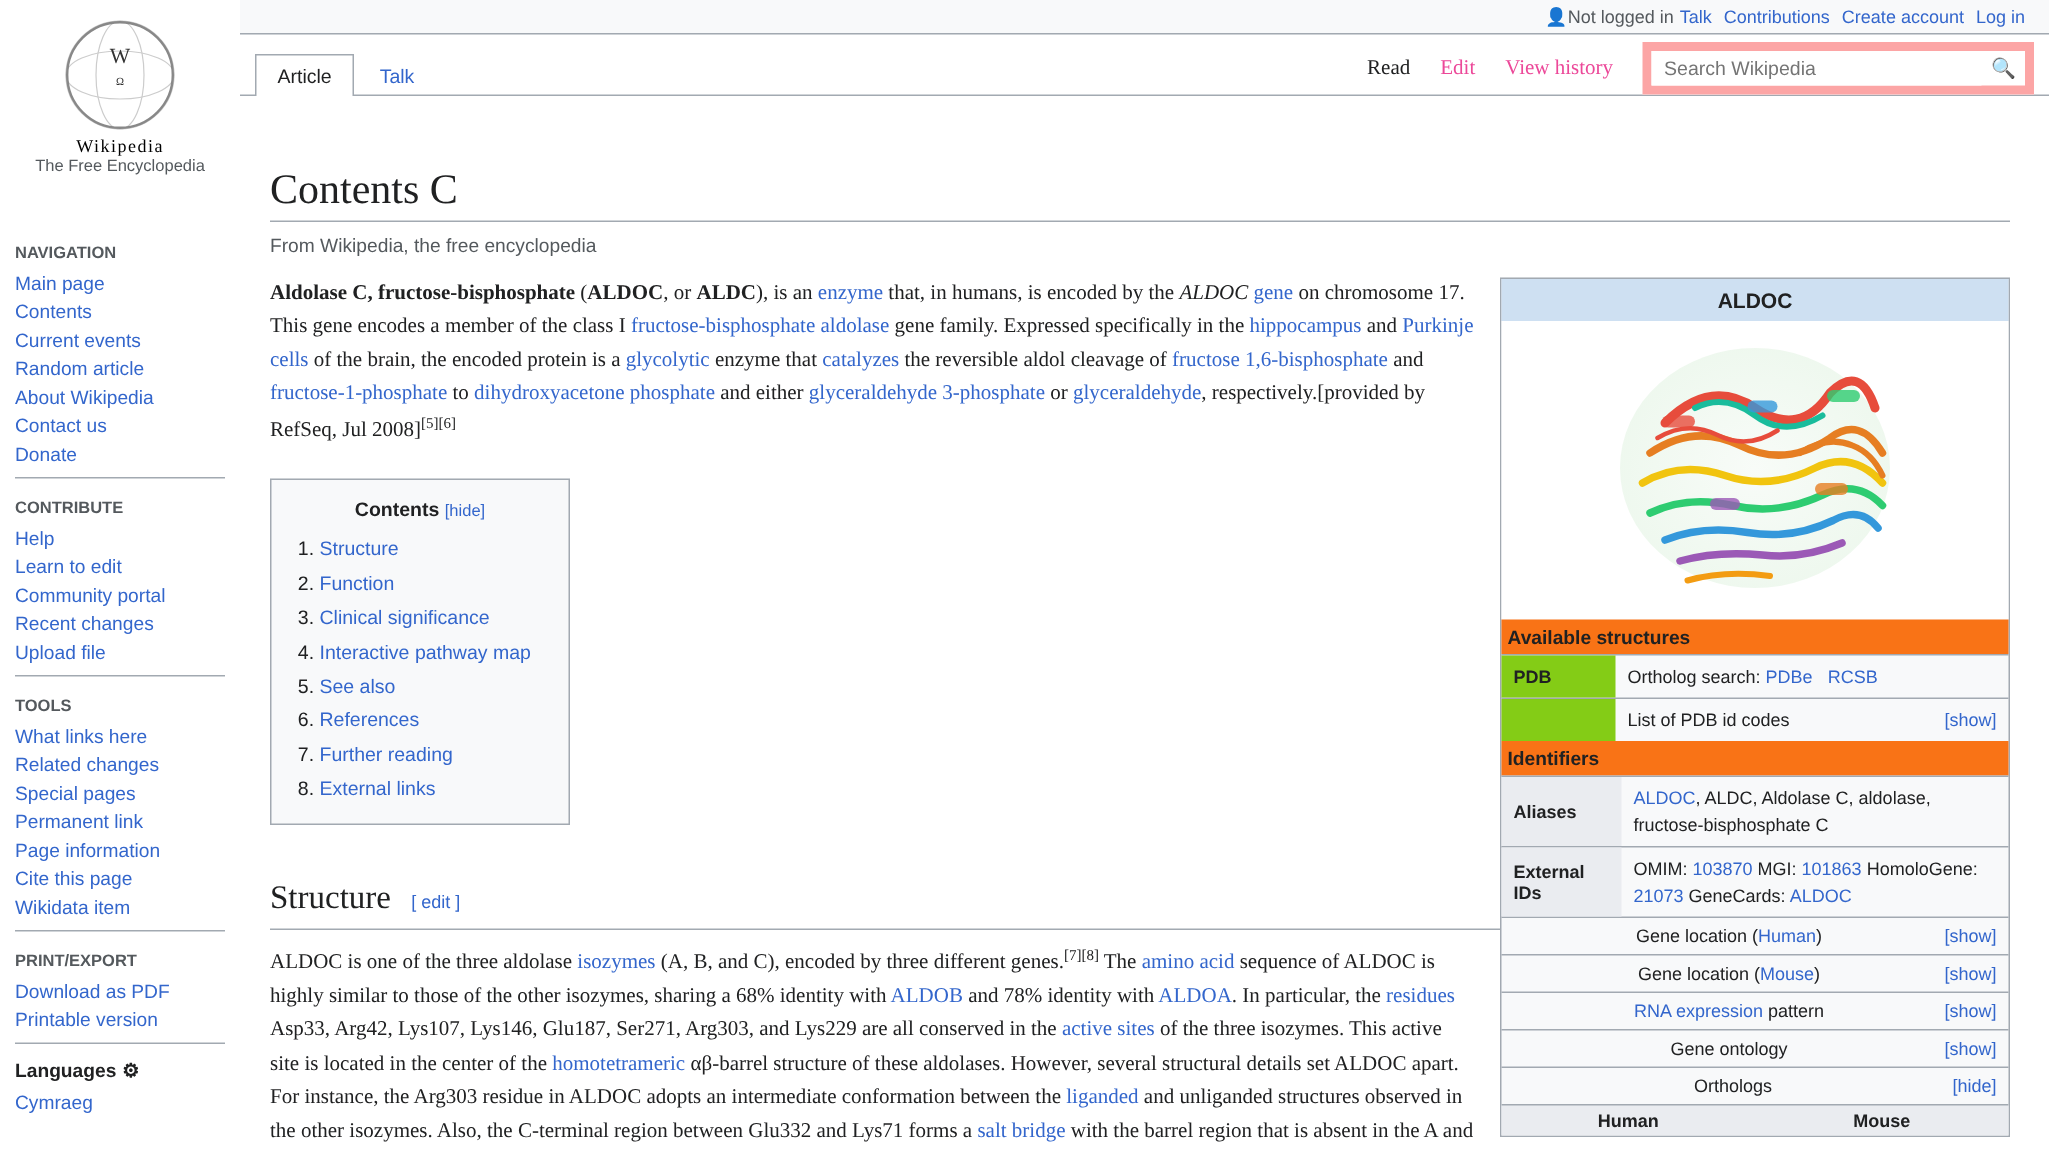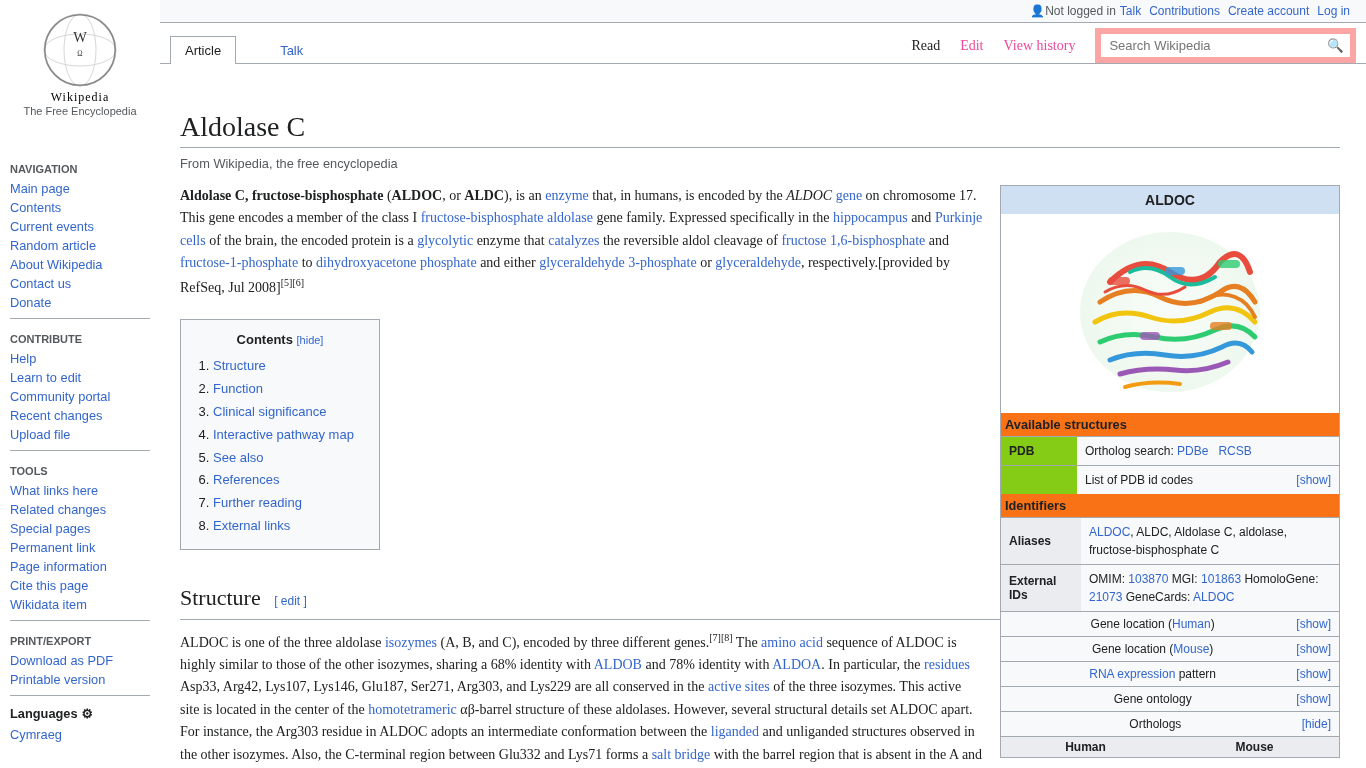--- a/index.html
+++ b/index.html
@@ -97,21 +97,20 @@
       left: 160px;
       right: 0;
       background: #fff;
       z-index: 9;
       border-bottom: 1px solid #a2a9b1;
     }
     #page-tabs {
       display: flex;
       align-items: flex-end;
       padding: 0 10px;
-      gap: 27px;
     }
     .tab {
       padding: 6px 14px;
       font-size: 13px;
       font-family: sans-serif;
       cursor: pointer;
       border: 1px solid transparent;
       border-bottom: none;
       margin-right: 2px;
       color: #3366cc;
@@ -424,21 +423,21 @@
         <div id="search-form">
           <input id="search-input" type="text" placeholder="Search Wikipedia" style="">
           <button id="search-btn">🔍</button>
         </div>
       </div>
     </div>
   </div>
 
   <div id="main-content">
     <div id="article-body">
-      <h1 id="article-title">Aldolase C</h1>
+      <h1 id="article-title">Contents C</h1>
       <div id="from-wikipedia">From Wikipedia, the free encyclopedia</div>
 
       <div class="infobox">
         <div class="infobox-title">ALDOC</div>
         <div class="infobox-image">
           
           <svg class="protein-img" viewBox="0 0 200 180">
             <defs>
               <radialGradient id="g1" cx="50%" cy="50%" r="50%">
                 <stop offset="0%" style="stop-color:#e8f4e8"></stop>

